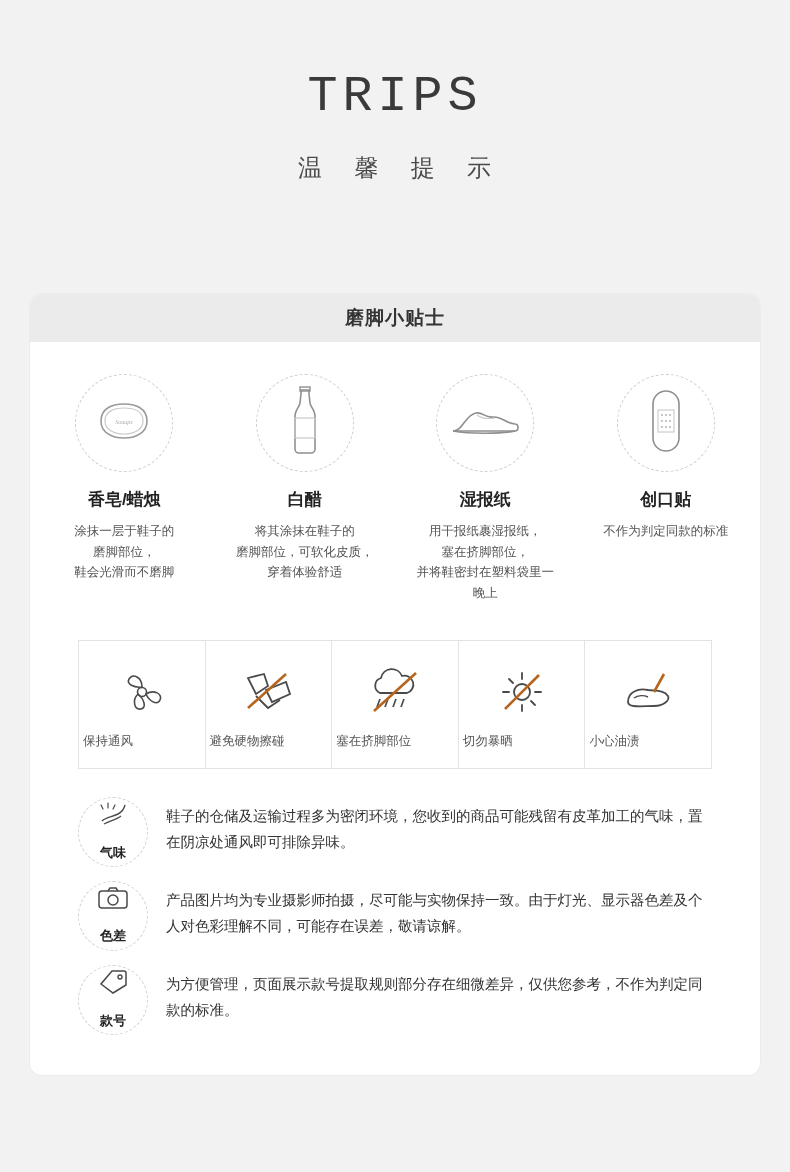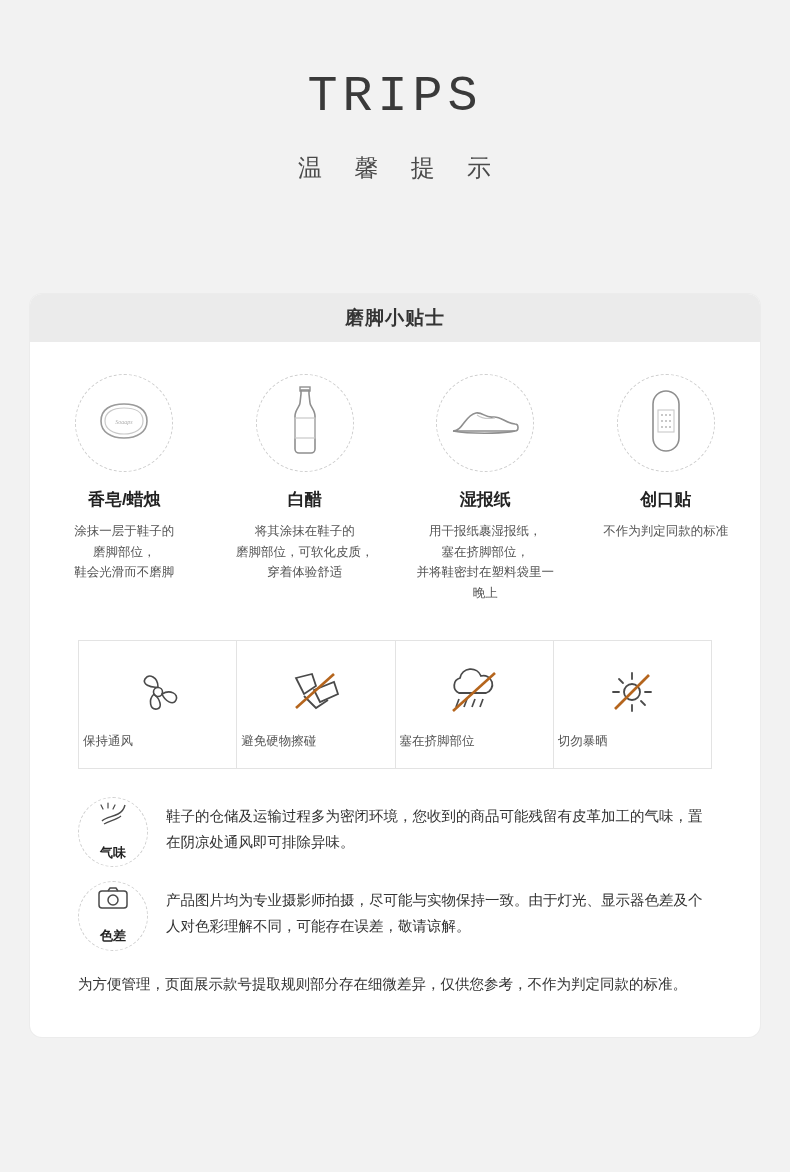--- a/index.html
+++ b/index.html
@@ -306,20 +306,30 @@
               <line x1="34" y1="34" x2="38" y2="38"></line>
               <line x1="12" y1="38" x2="16" y2="34"></line>
               <line x1="34" y1="16" x2="38" y2="12"></line>
             </g>
             <line x1="8" y1="42" x2="42" y2="8" stroke="#b5651d" stroke-width="2.6"></line>
           </svg>
         </div>
         <div class="warn-label">切勿暴晒</div>
       </div>
 
+      <div class="warn">
+        <div class="warn-icon">
+          <svg width="56" height="48" viewBox="0 0 56 48">
+            <path d="M8 34 C8 24,18 20,28 22 C36 23,44 22,48 28 C50 32,44 38,34 38 C22 38,8 40,8 34 Z" fill="none" stroke="#4a4a4a" stroke-width="1.8"></path>
+            <path d="M14 30 C18 27,24 27,28 29" fill="none" stroke="#4a4a4a" stroke-width="1.4"></path>
+            <line x1="44" y1="6" x2="34" y2="24" stroke="#b5651d" stroke-width="2.6"></line>
+          </svg>
+        </div>
+        <div class="warn-label">小心油渍</div>
+      </div>
 
     </div>
 
     <div class="notes">
 
       <div class="note">
         <div class="note-badge">
           <span>
             <svg width="34" height="26" viewBox="0 0 34 26">
               <path d="M6 20 C10 16,16 16,22 13 C26 11,28 8,29 4" fill="none" stroke="#4a4a4a" stroke-width="1.4"></path>
@@ -344,19 +354,28 @@
               <path d="M11 5 l2 -3 h6 l2 3" fill="none" stroke="#4a4a4a" stroke-width="1.5"></path>
               <circle cx="16" cy="14" r="5" fill="none" stroke="#4a4a4a" stroke-width="1.5"></circle>
             </svg>
           </span>
           <span class="note-badge-label">色差</span>
         </div>
         <div class="note-text">产品图片均为专业摄影师拍摄，尽可能与实物保持一致。由于灯光、显示器色差及个人对色彩理解不同，可能存在误差，敬请谅解。</div>
       </div>
 
       <div class="note">
+        <div class="note-badge">
+          <span>
+            <svg width="30" height="26" viewBox="0 0 30 26">
+              <path d="M14 2 h12 a2 2 0 0 1 2 2 v12 l-13 8 L3 15 Z" fill="none" stroke="#4a4a4a" stroke-width="1.5"></path>
+              <circle cx="22" cy="8" r="2" fill="none" stroke="#4a4a4a" stroke-width="1.4"></circle>
+            </svg>
+          </span>
+          <span class="note-badge-label">款号</span>
+        </div>
         <div class="note-text">为方便管理，页面展示款号提取规则部分存在细微差异，仅供您参考，不作为判定同款的标准。</div>
       </div>
 
     </div>
 
   </div>
 </div>
 
 </body></html>

